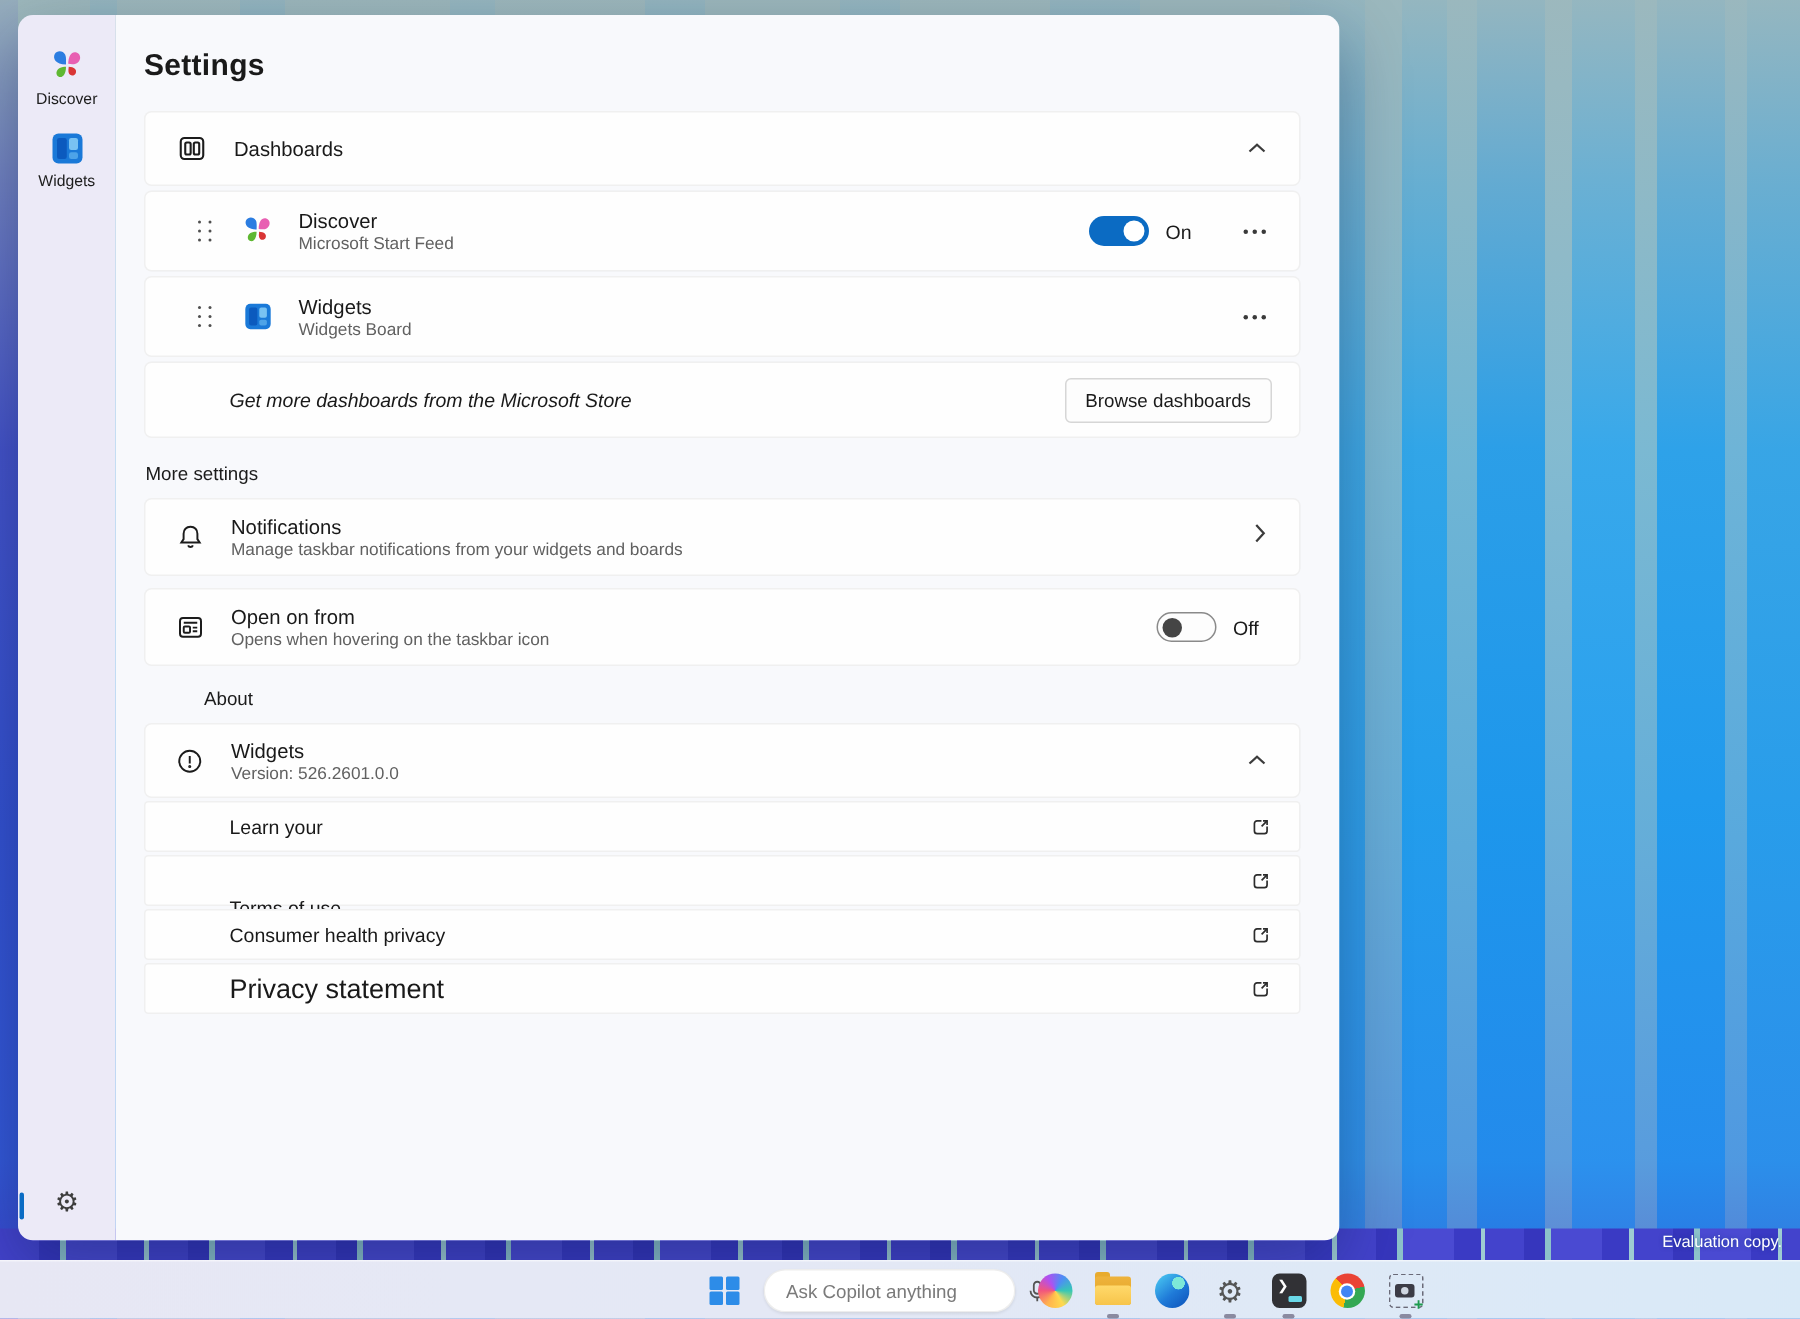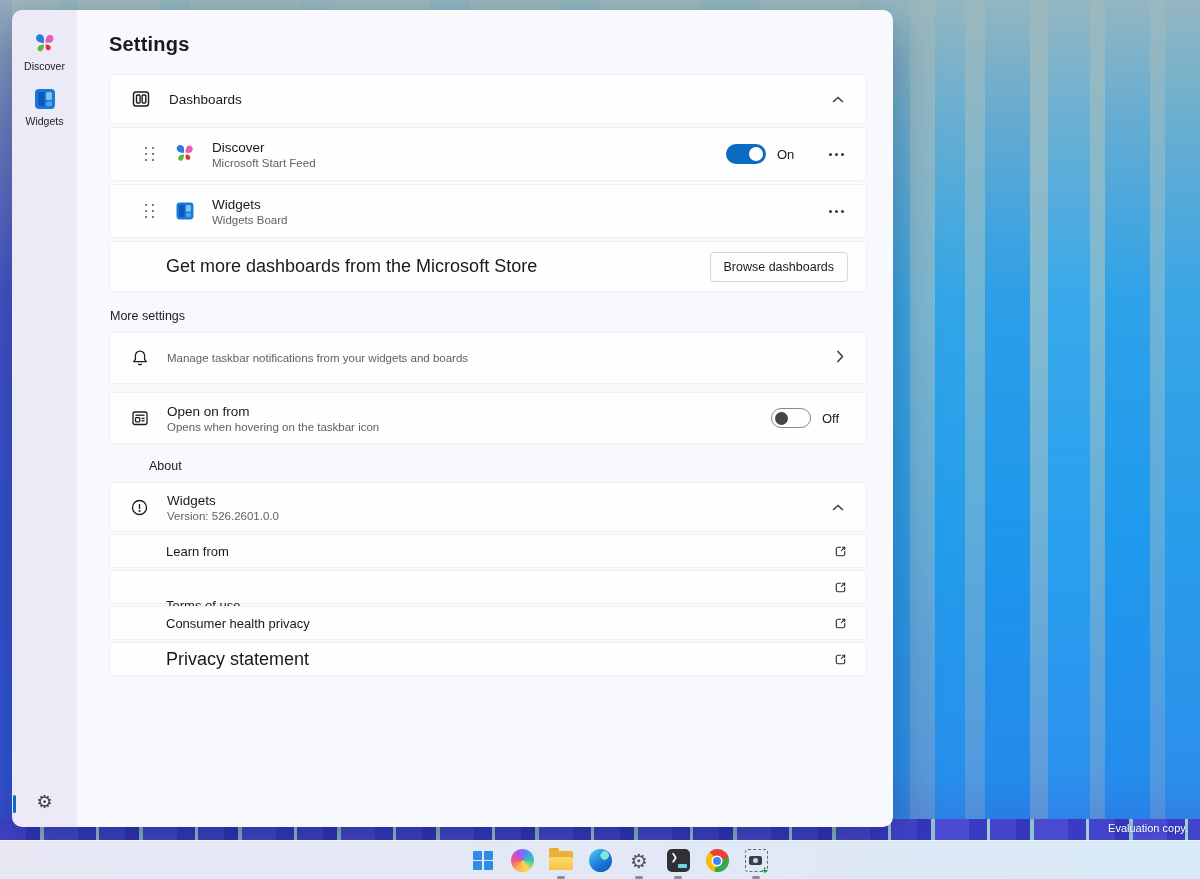--- a/index.html
+++ b/index.html
@@ -27,21 +27,21 @@
     border-radius:10px; overflow:hidden; display:flex; box-shadow:0 16px 45px rgba(0,20,60,.35); }
 
   .sidebar { width:65px; background:#eceaf7; display:flex; flex-direction:column; align-items:center; padding-top:14px; position:relative; flex-shrink:0; }
   .side-item { width:100%; display:flex; flex-direction:column; align-items:center; gap:3px; padding:7px 0; cursor:pointer; }
   .side-item .lbl { font-size:10.5px; color:#1c1c1c; }
   .side-spacer { flex:1; }
   .side-gear { position:relative; width:100%; display:flex; justify-content:center; padding:10px 0 16px; }
   .side-gear .pill { position:absolute; left:1px; top:12px; width:3px; height:18px; border-radius:2px; background:#0b6cc4; }
   .gear-glyph { font-family:"DejaVu Sans", sans-serif; font-size:18px; color:#3d3d3d; line-height:1; }
 
-  .main { flex:1; background:#f8f9fc; padding:23px 26px 0 32px; overflow:hidden; }
+  .main { flex:1; background:#f8f9fc; padding:23px 26px 0 19px; overflow:hidden; }
   .page-title { font-size:20px; font-weight:700; color:#1a1a1a; letter-spacing:.2px; }
 
   .group { display:flex; flex-direction:column; gap:3px; }
   .card { background:#fefefe; border:1px solid rgba(0,0,0,.055); border-radius:5px; display:flex; align-items:center; padding:0 18px 0 20px; }
   .h50 { height:50px;justify-content:center; } .h54 { height:54px; } .h52 { height:52px; } .h51 { height:51px; } .h34 { height:34px; border-radius:3px; }
   .section-label { font-size:12.5px; color:#1b1b1b; margin:17px 0 9px 1px; }
   .row-titles { display:flex; flex-direction:column; gap:2px; }
   .row-title { font-size:13.5px; color:#191919; }
   .row-sub { font-size:11.5px; color:#616161; }
   .spacer { flex:1; }
@@ -216,36 +216,37 @@
         </span>
         <span class="spacer"></span>
         <span class="more-dots">
             <i></i>
             <i></i>
             <i></i>
           </span>
       </div>
 
       <div class="card h51" style="padding-left:56px;">
-        <span class="row-title" style="font-size:18px;">Get more dashboards from the Microsoft Store</span>
+        <span class="row-title" style="font-size:13px;font-style:italic;">Get more dashboards from the Microsoft Store</span>
         <span class="spacer"></span>
         <button class="btn">Browse dashboards</button>
       </div>
     </div>
 
     <div class="section-label">More settings</div>
     <div class="group" style="gap:8px;">
       <div class="card h52">
         <span class="ic" style="margin-right:17px;">
           <svg width="20" height="20" viewBox="0 0 20 20" fill="none" stroke="#1c1c1c" stroke-width="1.3">
             <path d="M10 3.2c-2.9 0-4.6 2-4.6 4.6v3.6l-1.5 2.3h12.2l-1.5-2.3V7.8c0-2.6-1.7-4.6-4.6-4.6z"></path>
             <path d="M8.4 15.6a1.7 1.7 0 0 0 3.2 0"></path>
           </svg>
         </span>
         <span class="row-titles">
+          <span class="row-title">Notifications</span>
           <span class="row-sub">Manage taskbar notifications from your widgets and boards</span>
         </span>
         <span class="spacer"></span>
         <span class="chev">
           <svg width="8" height="13" viewBox="0 0 8 13" fill="none" stroke="#3c3c3c" stroke-width="1.5">
               <polyline points="1.5,1 6.5,6.5 1.5,12"></polyline>
             </svg>
         </span>
       </div>
 
@@ -287,21 +288,21 @@
         </span>
         <span class="spacer"></span>
         <span class="chev">
           <svg width="12" height="8" viewBox="0 0 12 8" fill="none" stroke="#3c3c3c" stroke-width="1.5">
               <polyline points="1,6 6,1.5 11,6"></polyline>
             </svg>
         </span>
       </div>
 
       <div class="card h34 link-row">
-        <span class="row-title" style="font-size:13px;">Learn from</span>
+        <span class="row-title" style="font-size:13px;">Learn your</span>
         <span class="spacer"></span>
         <span class="ic ext-ic">
           <svg width="15" height="15" viewBox="0 0 16 16" fill="none" stroke="#2c2c2c" stroke-width="1.2">
             <path d="M8.5 3.5H5.4A1.9 1.9 0 0 0 3.5 5.4v5.2a1.9 1.9 0 0 0 1.9 1.9h5.2a1.9 1.9 0 0 0 1.9-1.9V7.5"></path>
             <polyline points="9.6,3.5 12.5,3.5 12.5,6.4"></polyline>
             <line x1="12.3" y1="3.7" x2="8.6" y2="7.4"></line>
           </svg>
         </span>
       </div>
       <div class="card h34 link-row">
@@ -344,20 +345,30 @@
 <div class="taskbar">
   <div class="tb-group">
     <div class="tb-btn">
       <span class="start-logo">
           <i></i>
           <i></i>
           <i></i>
           <i></i>
         </span>
     </div>
+    <div class="search-pill">
+      <input type="text" placeholder="Ask Copilot anything" style="">
+      <span class="ic">
+        <svg width="13" height="16" viewBox="0 0 13 16" fill="none" stroke="#555" stroke-width="1.2">
+          <rect x="4.2" y="1.5" width="4.6" height="8" rx="2.3"></rect>
+          <path d="M2 7.5a4.5 4.5 0 0 0 9 0"></path>
+          <line x1="6.5" y1="12" x2="6.5" y2="14.5"></line>
+        </svg>
+      </span>
+    </div>
     <div class="tb-btn">
         <span class="copilot-ic"></span>
       </div>
     <div class="tb-btn">
       <span class="folder-ic">
           <span class="tab"></span>
           <span class="back"></span>
           <span class="front"></span>
         </span>
       <span class="run"></span>

